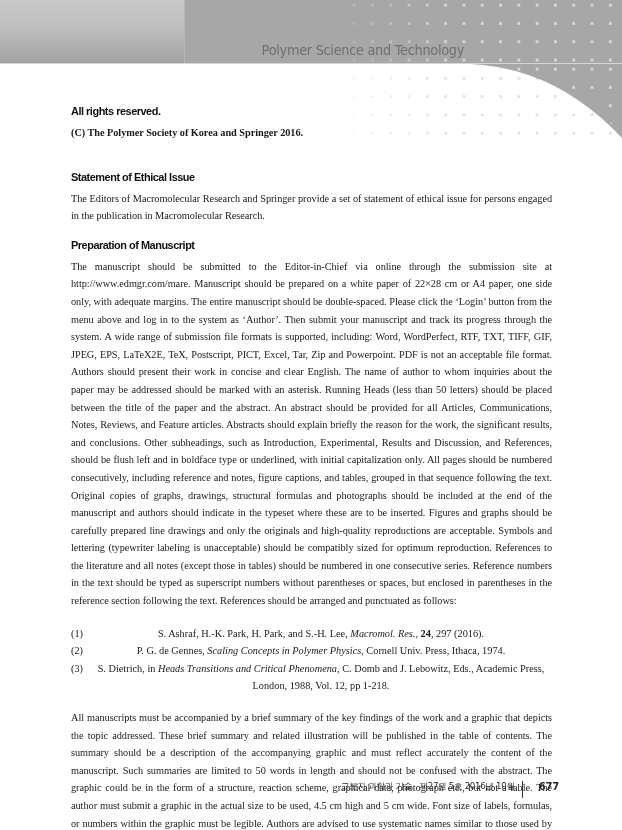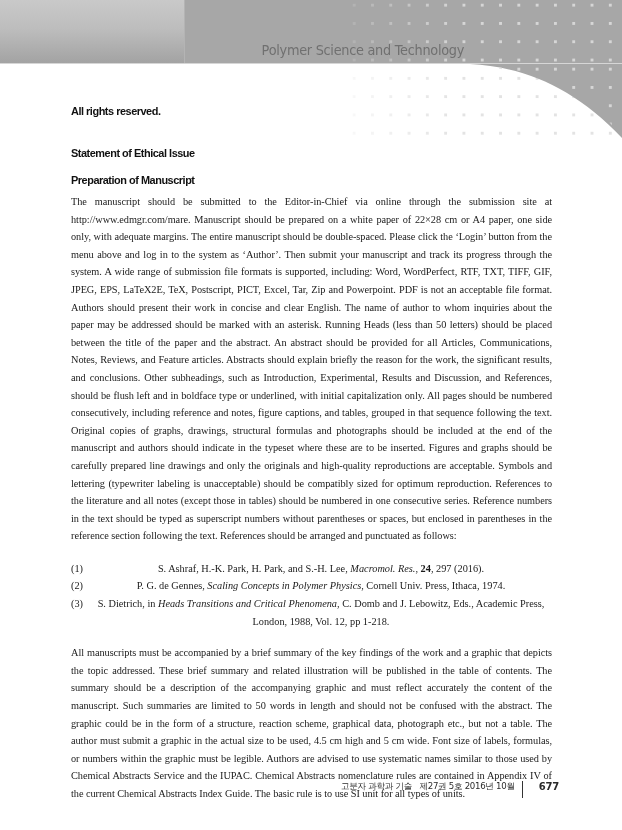--- a/index.html
+++ b/index.html
@@ -159,24 +159,26 @@
   <path d="M 0 65 L 470 65 C 525 68, 575 88, 622 140 L 622 65 L 622 0 Z" fill="none"></path>
   <path d="M 470 64 C 525 67, 575 88, 622 138 L 622 64 Z" fill="#a7a7a7"></path>
 </svg>
 <div class="header-dots" style="top:64px;height:80px;background-position:0px -4px;-webkit-mask-image:none;mask-image:none;clip-path: polygon(125px 0, 277px 0, 277px 74px, 250px 40px, 200px 12px);"></div>
 <div class="journal-title">Polymer Science and Technology</div>
 
 <div class="content">
 
   <div class="section section-rights">
     <h2 class="section-heading">All rights reserved.</h2>
+    <p class="para bold">(C) The Polymer Society of Korea and Springer 2016.</p>
   </div>
 
   <div class="section">
     <h2 class="section-heading">Statement of Ethical Issue</h2>
+    <p class="para">The Editors of Macromolecular Research and Springer provide a set of statement of ethical issue for persons engaged in the publication in Macromolecular Research.</p>
   </div>
 
   <div class="section">
     <h2 class="section-heading">Preparation of Manuscript</h2>
     <p class="para">The manuscript should be submitted to the Editor-in-Chief via online through the submission site at http://www.edmgr.com/mare. Manuscript should be prepared on a white paper of 22×28 cm or A4 paper, one side only, with adequate margins. The entire manuscript should be double-spaced. Please click the ‘Login’ button from the menu above and log in to the system as ‘Author’. Then submit your manuscript and track its progress through the system. A wide range of submission file formats is supported, including: Word, WordPerfect, RTF, TXT, TIFF, GIF, JPEG, EPS, LaTeX2E, TeX, Postscript, PICT, Excel, Tar, Zip and Powerpoint. PDF is not an acceptable file format. Authors should present their work in concise and clear English. The name of author to whom inquiries about the paper may be addressed should be marked with an asterisk. Running Heads (less than 50 letters) should be placed between the title of the paper and the abstract. An abstract should be provided for all Articles, Communications, Notes, Reviews, and Feature articles. Abstracts should explain briefly the reason for the work, the significant results, and conclusions. Other subheadings, such as Introduction, Experimental, Results and Discussion, and References, should be flush left and in boldface type or underlined, with initial capitalization only. All pages should be numbered consecutively, including reference and notes, figure captions, and tables, grouped in that sequence following the text. Original copies of graphs, drawings, structural formulas and photographs should be included at the end of the manuscript and authors should indicate in the typeset where these are to be inserted. Figures and graphs should be carefully prepared line drawings and only the originals and high-quality reproductions are acceptable. Symbols and lettering (typewriter labeling is unacceptable) should be compatibly sized for optimum reproduction. References to the literature and all notes (except those in tables) should be numbered in one consecutive series. Reference numbers in the text should be typed as superscript numbers without parentheses or spaces, but enclosed in parentheses in the reference section following the text. References should be arranged and punctuated as follows:</p>
 
     <ul class="refs">
       <li class="ref-item">
         <span class="ref-num">(1)</span>
         <span class="ref-body"><span>S. Ashraf, H.-K. Park, H. Park, and S.-H. Lee, </span><i>Macromol. Res.</i><span>, </span><b>24</b><span>, 297 (2016).</span></span>

